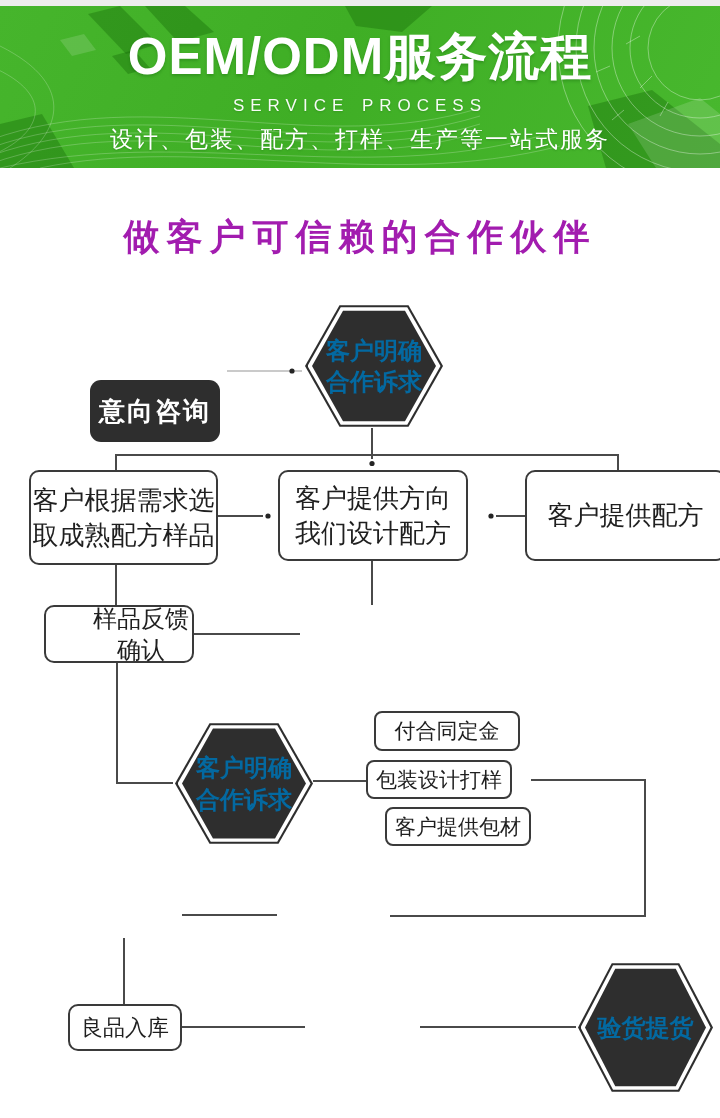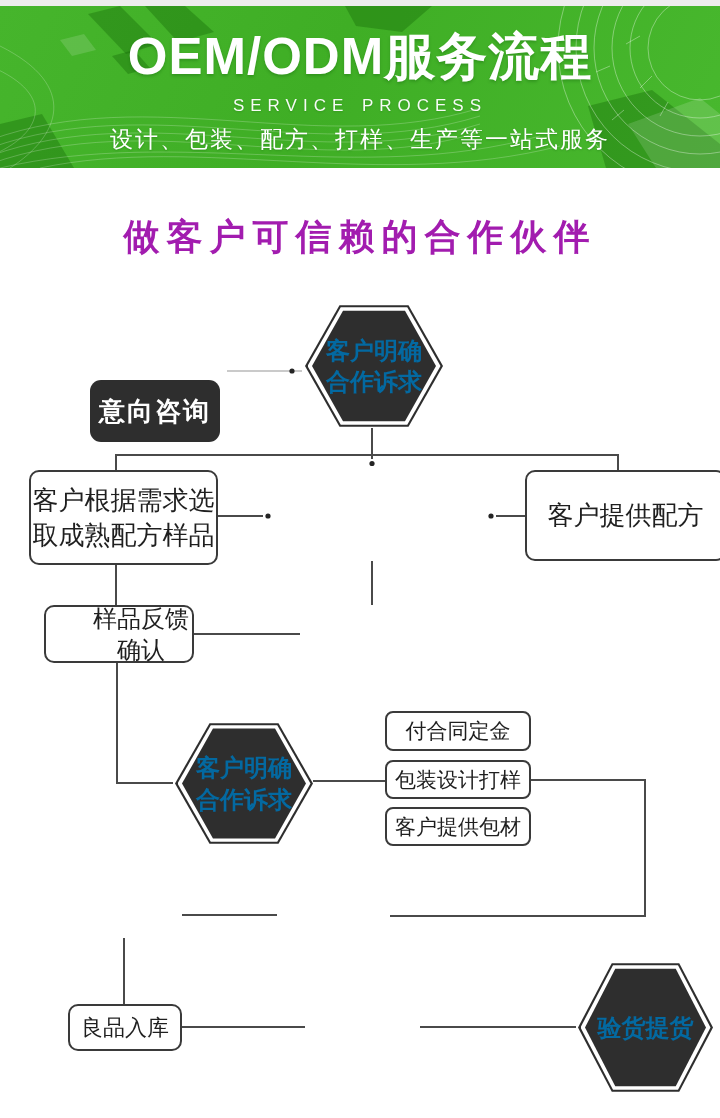--- a/index.html
+++ b/index.html
@@ -40,22 +40,22 @@
   .fs26{font-size:26px;line-height:1.32;}
   .fs24{font-size:24px;line-height:1.3;}
   .fs22{font-size:22px;}
   .fs21{font-size:21px;}
   .n-intent    {left:90px;  top:340px; width:130px; height:62px; font-size:26px; letter-spacing:2px;margin-top:40px;}
   .n-select    {left:29px;  top:470px; width:189px; height:95px;}
   .n-direction {left:278px; top:470px; width:190px; height:91px;}
   .n-formula   {left:525px; top:470px; width:201px; height:91px;}
   .n-feedback  {left:44px;  top:605px; width:150px; height:58px;padding-left:44px;}
   .n-trial     {left:300px; top:605px; width:145px; height:60px; font-size:27px; letter-spacing:1px;}
-  .n-deposit   {left:385px; top:711px; width:146px; height:40px; border-radius:8px;}
-  .n-pkgdesign {left:385px; top:760px; width:146px; height:39px; border-radius:8px;}
+  .n-deposit   {left:374px; top:711px; width:146px; height:40px; border-radius:8px;}
+  .n-pkgdesign {left:366px; top:760px; width:146px; height:39px; border-radius:8px;}
   .n-pkgsupply {left:385px; top:807px; width:146px; height:39px; border-radius:8px;}
   .n-qc        {left:67px;  top:892px; width:115px; height:46px;}
   .n-production{left:277px; top:892px; width:113px; height:46px; font-size:23px;}
   .n-warehouse {left:68px;  top:1004px;width:114px; height:47px;}
   .n-payment   {left:305px; top:1004px;width:115px; height:47px;}
   
   .hex{position:absolute;}
   .hex1{left:305px;top:304px;width:138px;height:124px;}
   .hex2{left:175px;top:722px;width:138px;height:123px;}
   .hex3{left:578px;top:962px;width:135px;height:131px;}
@@ -155,20 +155,22 @@
   <div class="hex hex1">
     <div class="layer h-outer"></div>
     <div class="layer h-mid"></div>
     <div class="layer h-inner"></div>
     <div class="h-label">客户明确
 合作诉求</div>
   </div>
 
   <div class="node wbox fs26 n-select">客户根据需求选
 取成熟配方样品</div>
+  <div class="node wbox fs26 n-direction">客户提供方向
+我们设计配方</div>
   <div class="node wbox fs26 n-formula">客户提供配方</div>
 
   <div class="node wbox fs24 n-feedback">样品反馈确认</div>
 
   <div class="hex hex2">
     <div class="layer h-outer"></div>
     <div class="layer h-mid"></div>
     <div class="layer h-inner"></div>
     <div class="h-label">客户明确
 合作诉求</div>

